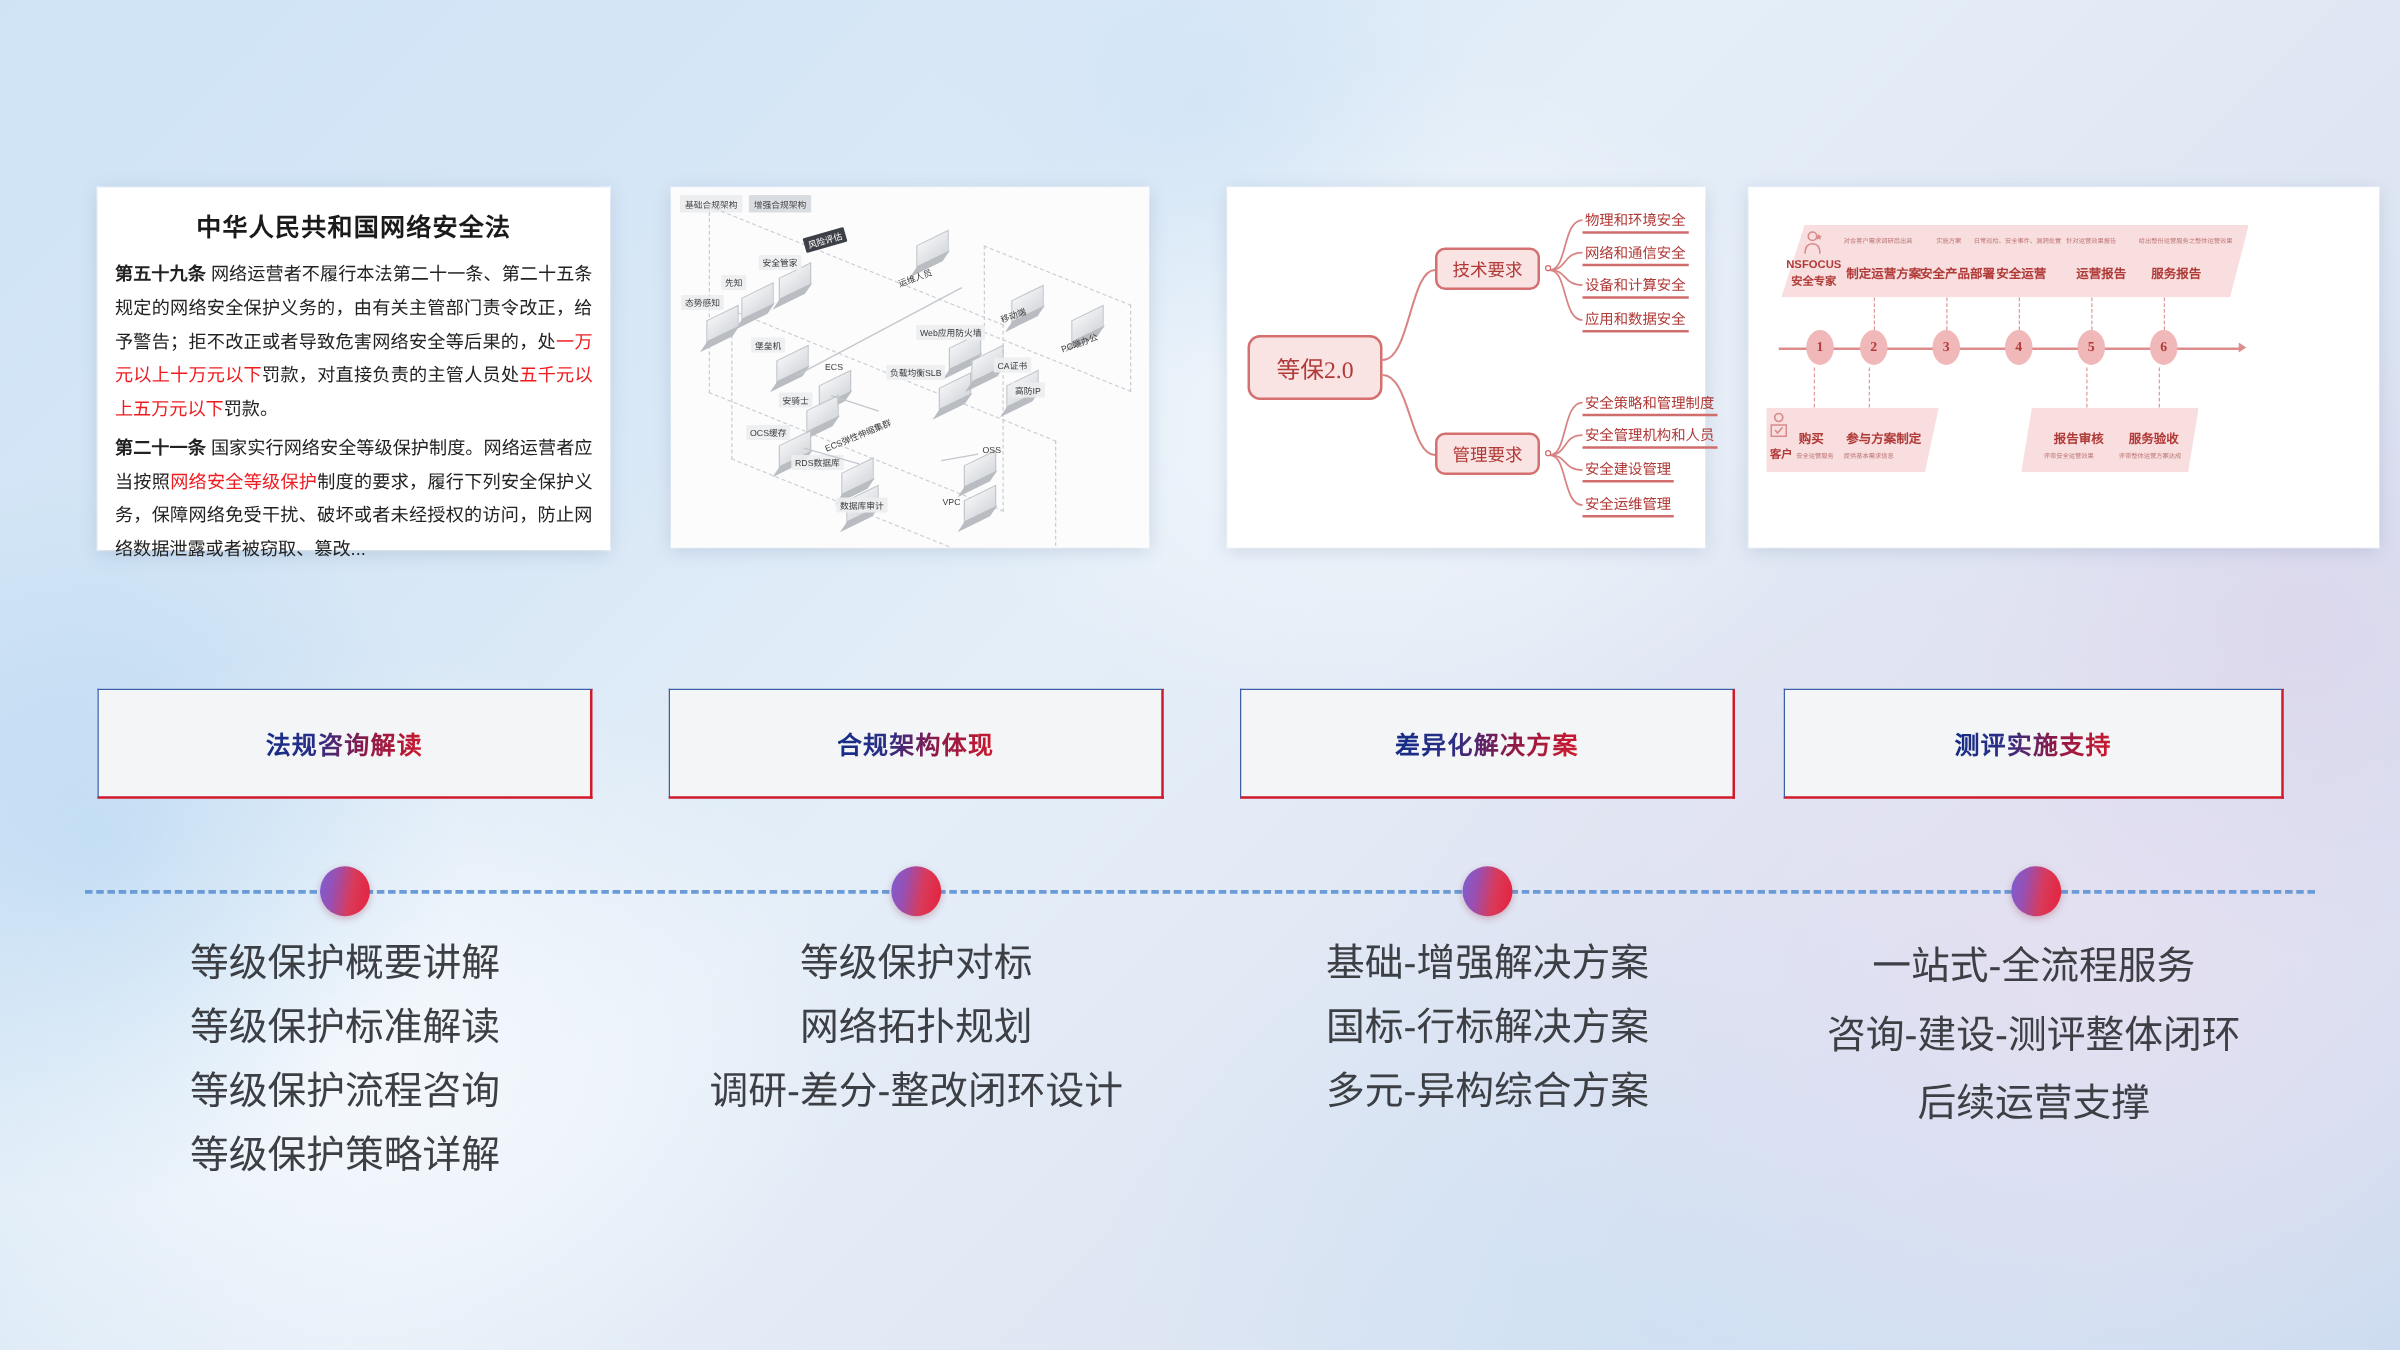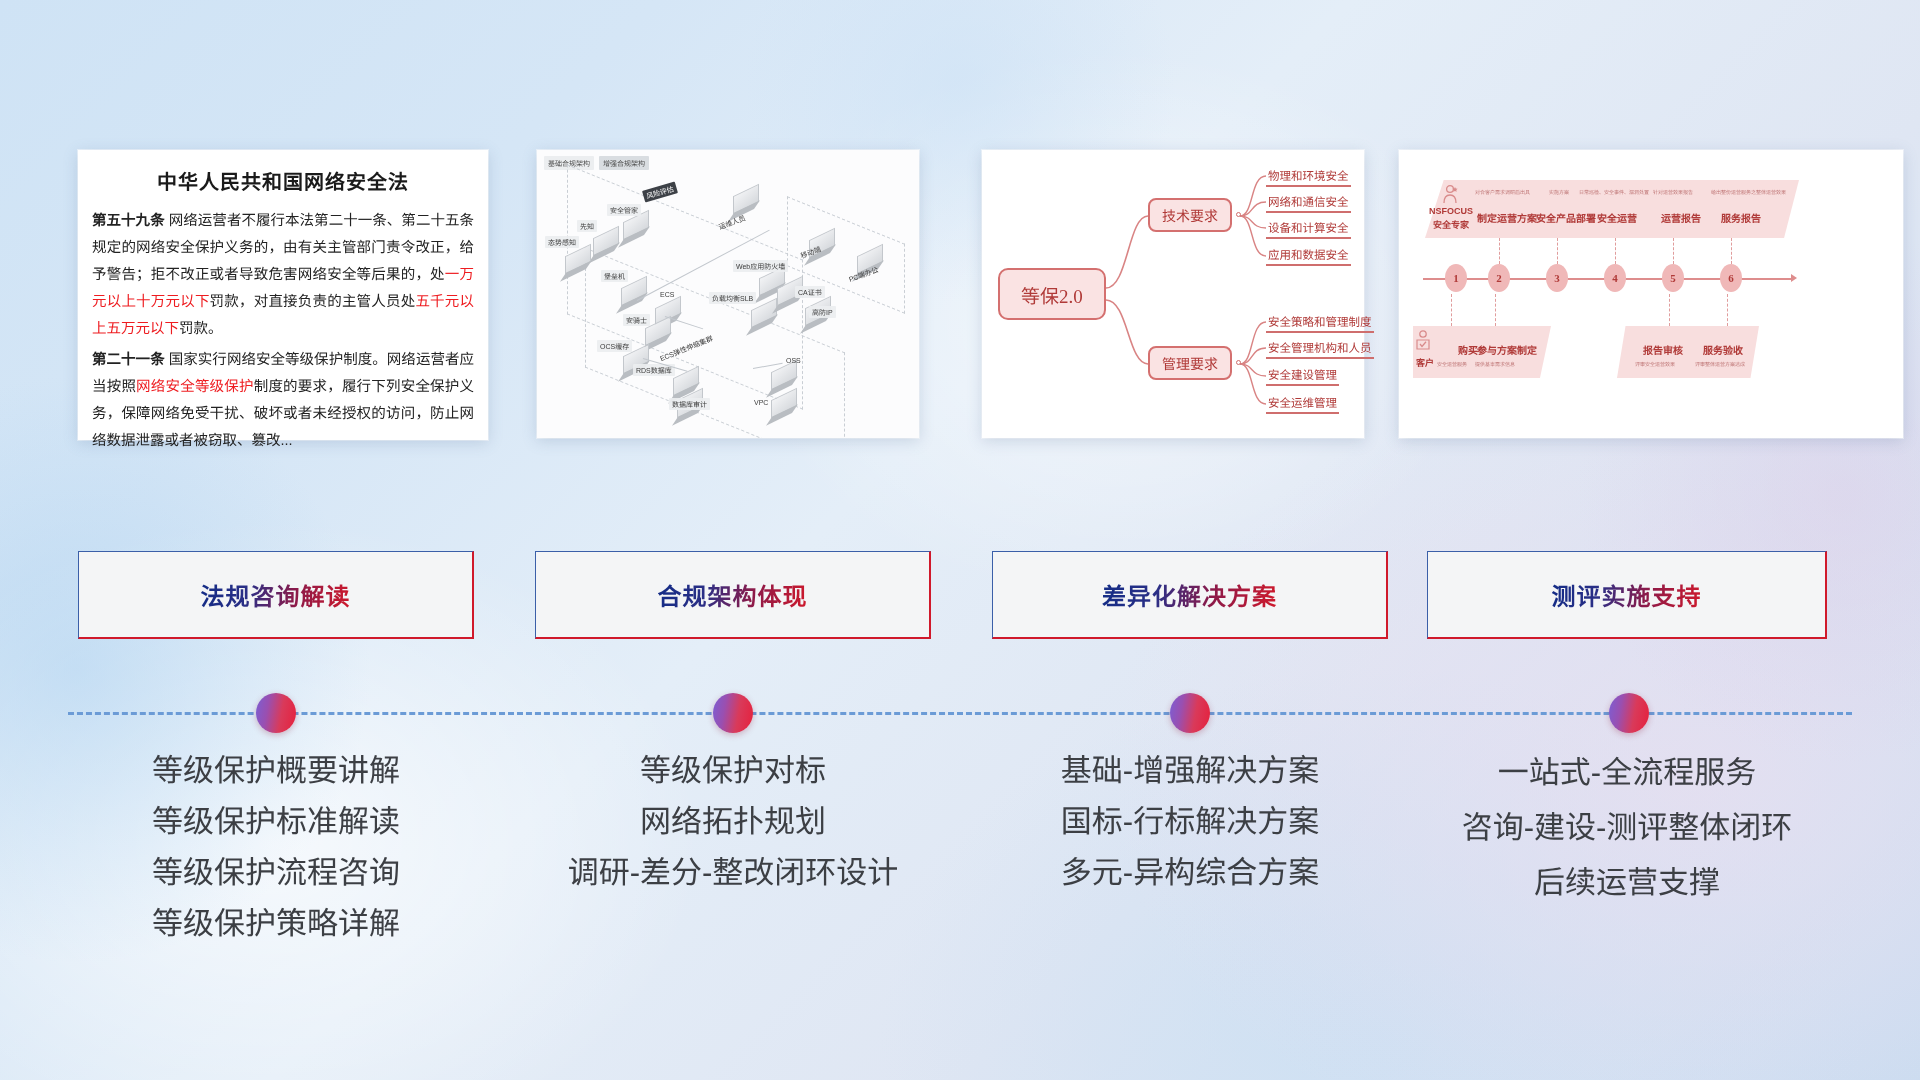--- a/index.html
+++ b/index.html
@@ -100,21 +100,21 @@
 
   
   .banners{ position:absolute; top:551px; left:0; width:1920px; height:92px; }
   .banner{
     position:absolute; top:0; height:88px; background:#f4f5f6;
     border-top:1.5px solid #3b5fa8; border-left:1.5px solid #3b5fa8;
     border-right:2px solid #d0192b; border-bottom:2px solid #d0192b;
     display:flex; align-items:center; justify-content:center;
   }
   .banner-label{
-    font-size:24px; font-weight:bold; letter-spacing:1px;
+    font-size:20px; font-weight:bold; letter-spacing:1px;
     background:linear-gradient(100deg,#132c86 0%,#2b2f86 32%,#8b1a4a 62%,#d0192b 100%);
     -webkit-background-clip:text; background-clip:text; color:transparent;
     -webkit-text-fill-color:transparent;
   }
   #b1{ left:78px;  width:396px; }
   #b2{ left:535px; width:396px; }
   #b3{ left:992px; width:396px; }
   #b4{ left:1427px;width:400px; }
 
   
@@ -352,21 +352,21 @@
       <div class="ticker" style="left:270px;top:144px;height:32px;"></div>
       <div class="ticker" style="left:328px;top:144px;height:32px;"></div>
 
       <svg class="person" style="left:16px;top:180px;width:16px;height:22px;" viewBox="0 0 16 22">
         <circle cx="8" cy="4" r="3.2" fill="none" stroke="#d98b8b" stroke-width="1.3"></circle>
         <path d="M2 10 h12 v9 h-12z" fill="none" stroke="#d98b8b" stroke-width="1.2"></path>
         <path d="M5 14 l2 2.4 4 -4.6" fill="none" stroke="#d98b8b" stroke-width="1.3"></path>
       </svg>
       <div class="nsf-big" style="left:17px;top:206px;font-size:9px;">客户</div>
 
-      <div class="nsf-big" style="left:40px;top:192px;margin-left:19px;">购买</div>
+      <div class="nsf-big" style="left:40px;top:192px;">购买</div>
       <div class="nsf-sm" style="left:38px;top:210px;">安全运营服务</div>
 
       <div class="nsf-big" style="left:78px;top:192px;">参与方案制定</div>
       <div class="nsf-sm" style="left:76px;top:210px;">提供基本需求信息</div>
 
       <div class="nsf-big" style="left:244px;top:192px;">报告审核</div>
       <div class="nsf-sm" style="left:236px;top:210px;">评审安全运营效果</div>
 
       <div class="nsf-big" style="left:304px;top:192px;">服务验收</div>
       <div class="nsf-sm" style="left:296px;top:210px;">评审整体运营方案达成</div>

